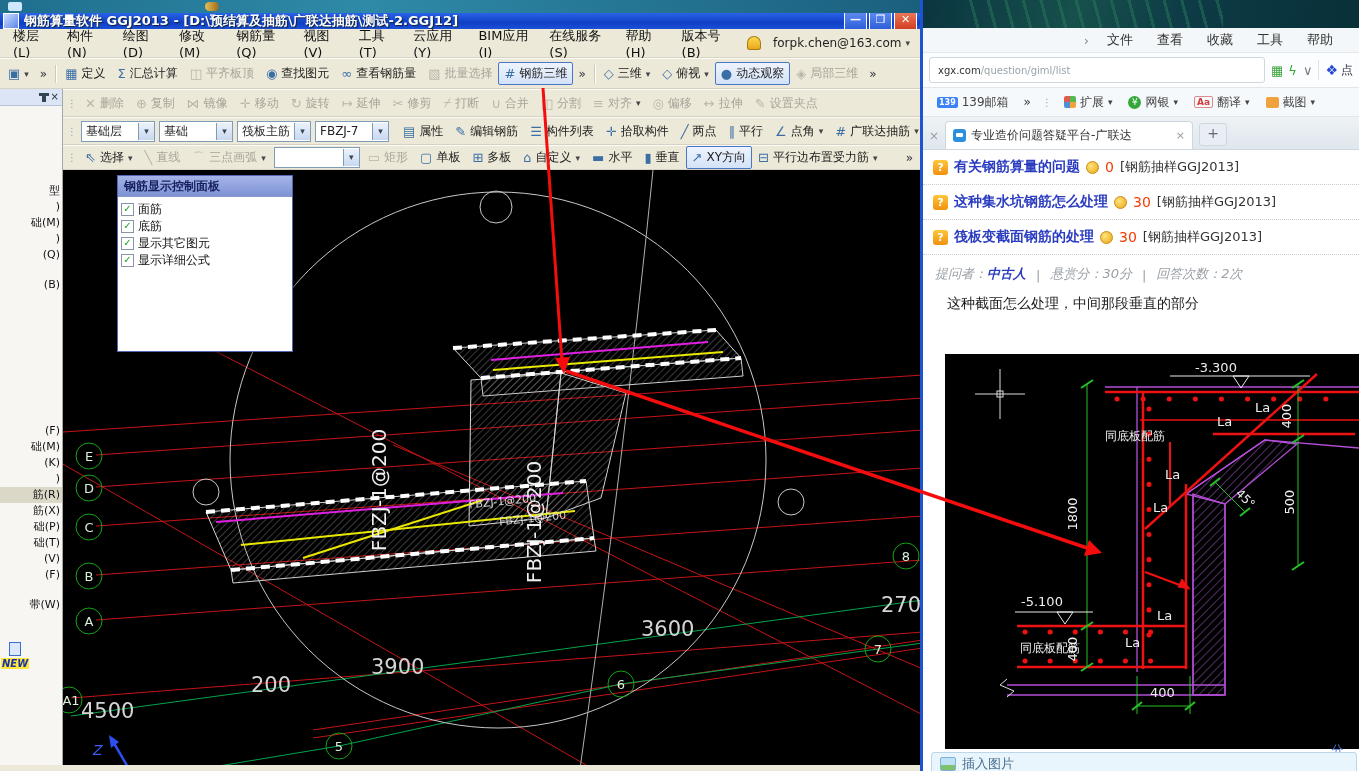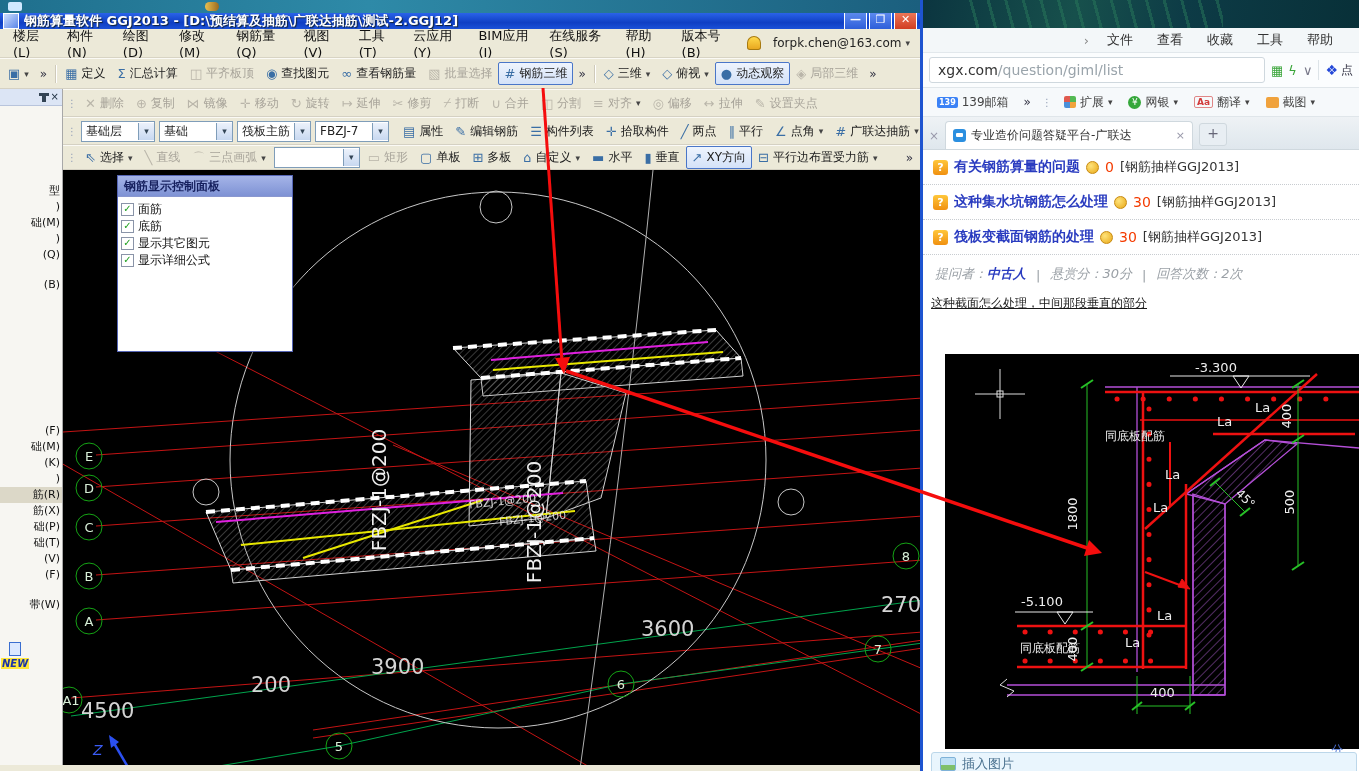--- a/index.html
+++ b/index.html
@@ -62,21 +62,21 @@
   .chk{display:flex;align-items:center;gap:4px;height:17px;font-size:12px;color:#111;}
   .cbox{width:11px;height:11px;border:1px solid #8a94a8;background:#fff;color:#1fa01f;font-size:10px;line-height:10px;text-align:center;font-weight:bold;flex:none;}
   
   .browser{position:absolute;left:923px;top:0;width:436px;height:771px;background:#fff;}
   .bwall{height:28px;background:linear-gradient(100deg,#0b3540,#17504c 35%,#0d3b46 60%,#083038);position:relative;overflow:hidden;}
   .bwall:before{content:"";position:absolute;left:40px;top:-8px;width:260px;height:40px;background:repeating-linear-gradient(75deg,transparent 0 14px,rgba(40,120,90,.5) 14px 17px);}
   .bmenu{height:24px;background:#f3f7f9;display:flex;justify-content:flex-end;align-items:center;gap:0;font-size:13px;color:#333;padding-right:14px;border-bottom:1px solid #e2e8ec;}
   .bmenu span{padding:0 12px;}
   .bmenu .back{color:#888;padding:0 6px;}
   .baddr{height:34px;background:#fbfdfe;border-bottom:1px solid #e0e6ea;display:flex;align-items:center;padding:0 6px;gap:6px;}
-  .urlbox{flex:1;height:24px;background:#fff;border:1px solid #cfd8de;border-radius:3px;display:flex;align-items:center;padding:0 8px;font-size:14px;overflow:hidden;white-space:nowrap;}
+  .urlbox{flex:1;height:24px;background:#fff;border:1px solid #cfd8de;border-radius:3px;display:flex;align-items:center;padding:0 8px;font-size:10px;overflow:hidden;white-space:nowrap;}
   .uhost{color:#333;}
   .upath{color:#9aa4ab;}
   .aico{font-size:13px;color:#3aa53a;}
   .aico.qr{letter-spacing:-1px;}
   .aico.chv{color:#778;}
   .adiv{width:1px;height:20px;background:#dde4e8;}
   .appbtn{display:flex;align-items:center;gap:3px;color:#334;font-size:12px;}
   .appbtn .paw{color:#2448d8;font-size:14px;}
   .bmarks{height:28px;background:#f6f9fb;border-bottom:1px solid #e0e6ea;display:flex;align-items:center;gap:4px;font-size:12px;color:#444;padding:0 8px;white-space:nowrap;overflow:hidden;}
   .bmk{display:inline-flex;align-items:center;gap:4px;padding:0 6px;}
@@ -95,21 +95,21 @@
   .plus{width:26px;height:21px;margin:0 0 3px 6px;background:#e8eef3;border:1px solid #cfd8de;border-radius:3px;text-align:center;line-height:19px;color:#667;font-size:14px;}
   .bcontent{position:relative;height:625px;background:#fff;}
   .qrow{display:flex;align-items:center;gap:6px;height:34px;padding:0 10px;border-bottom:1px dotted #c8ccd0;font-size:14px;}
   .qmark{width:15px;height:15px;background:linear-gradient(180deg,#ffc73a,#f09010);color:#fff;font-weight:bold;font-size:11px;line-height:15px;text-align:center;border-radius:3px;flex:none;}
   .qtitle{color:#2a3cc0;font-weight:bold;text-decoration:none;}
   .coin{width:11px;height:11px;border-radius:50%;background:radial-gradient(circle at 35% 35%,#ffe37a,#e8a818);border:1px solid #c88a10;flex:none;}
   .qnum{color:#f43b00;font-weight:normal;}
   .qtag{color:#333;font-size:13px;}
   .qmeta{display:flex;align-items:flex-end;gap:10px;font-size:13px;color:#9aa0a6;padding:10px 12px 4px;font-style:italic;}
   .qmeta b{color:#2a3cc0;}
-  .qtext{font-size:12px;color:#1a1a1a;padding:8px 8px;text-decoration:underline;}
+  .qtext{font-size:14px;color:#1a1a1a;padding:8px 24px;}
   .cadbox{position:absolute;left:22px;top:204px;width:414px;height:395px;background:#000;overflow:hidden;}
   .snippet{position:absolute;right:6px;top:592px;color:#4a6fd0;font-size:12px;border:1px dashed #aebdd4;border-width:0 0 1px 0;padding:0 6px 2px;}
   .insertbar{position:absolute;left:8px;right:2px;bottom:0;height:21px;background:#e9f5fd;border:1px solid #bcd7ea;border-radius:3px 3px 0 0;display:flex;align-items:center;gap:6px;padding:0 8px;font-size:13px;color:#49708e;}
   .imgico{width:14px;height:12px;border:1px solid #7fb2d8;background:linear-gradient(180deg,#bfe0f5 55%,#7fc06a 55%);border-radius:2px;flex:none;}
   
   .overlay{position:absolute;left:0;top:0;z-index:60;pointer-events:none;}
 </style>
 </head>
 <body>
 

